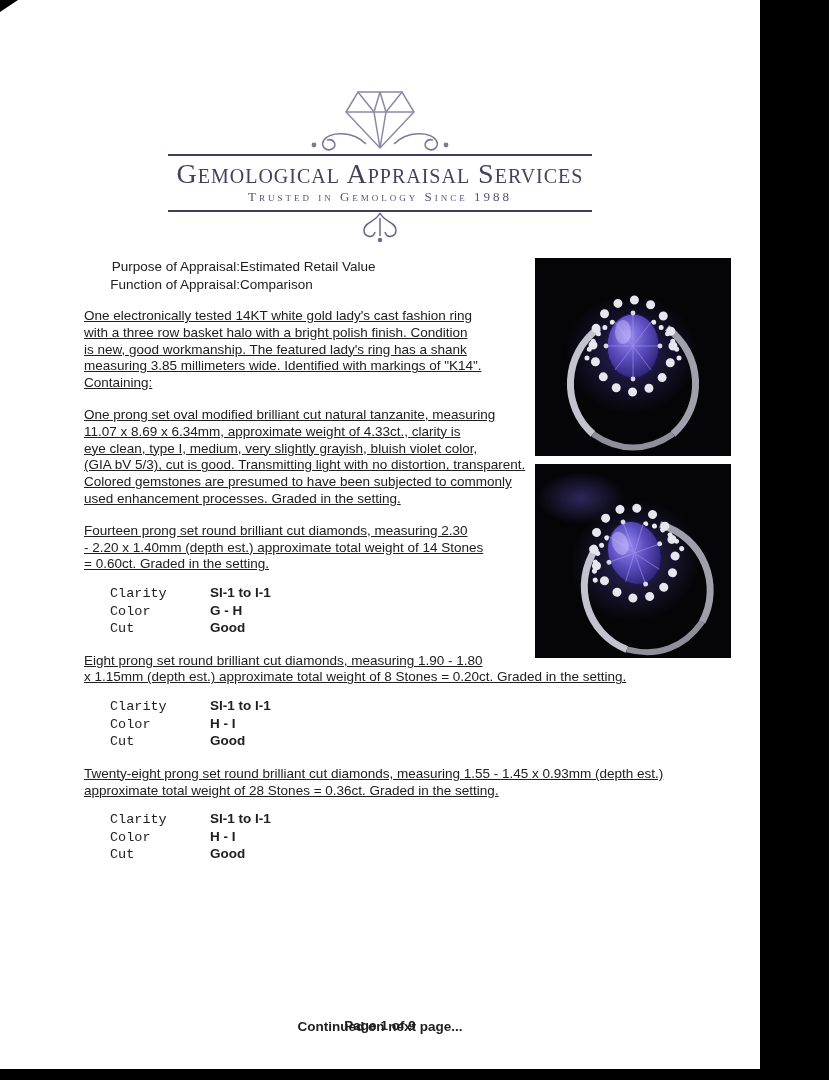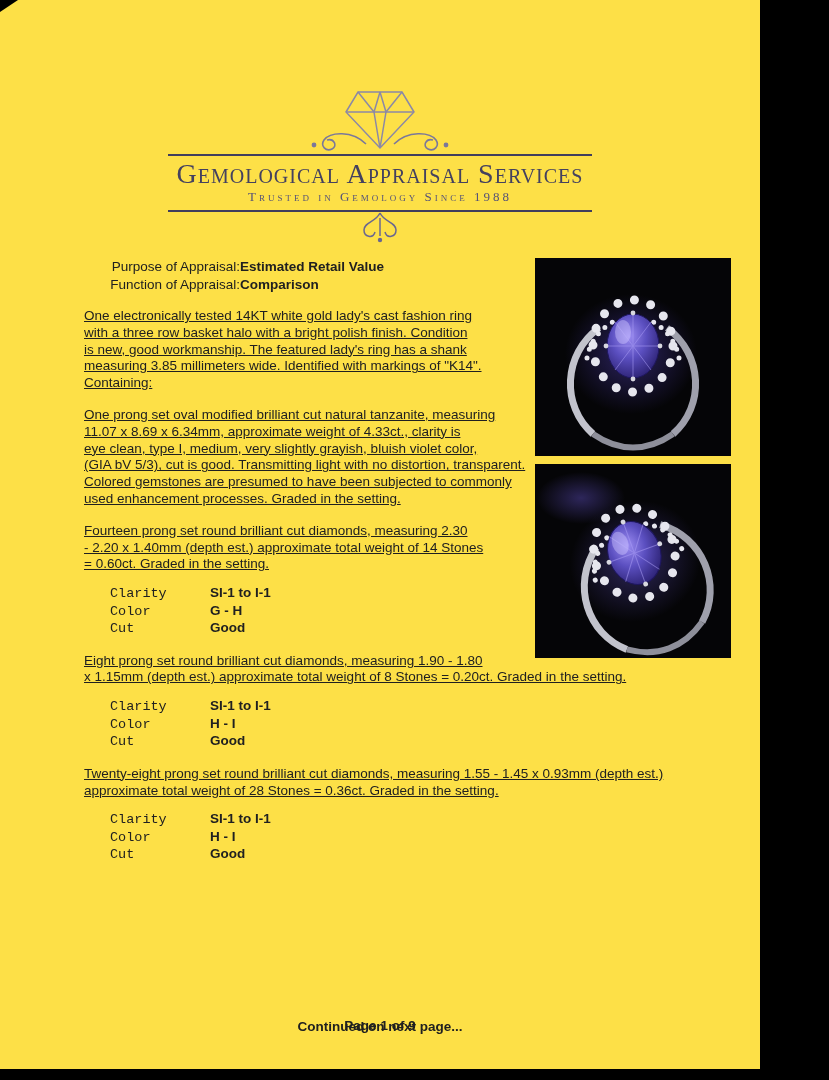--- a/index.html
+++ b/index.html
@@ -9,21 +9,21 @@
     height: 1080px;
     background: #000;
     overflow: hidden;
     font-family: "Liberation Sans", "DejaVu Sans", sans-serif;
   }
   .page {
     position: absolute;
     left: 0; top: 0;
     width: 760px;
     height: 1069px;
-    background: #fde047;
+    background: #ffffff;
     color: #202020;
   }
   
   .scan-corner {
     position: absolute; left: 0; top: 0;
     width: 0; height: 0;
     border-left: 18px solid #000;
     border-bottom: 12px solid transparent;
   }
   
@@ -53,21 +53,21 @@
   }
   
   .content {
     position: absolute;
     left: 84px; top: 258px; right: 88px;
     font-size: 13.5px;
     line-height: 17px;
   }
   .meta-row { line-height: 17.5px; }
   .meta-label { display: inline-block; width: 156px; text-align: right; }
-  .meta-value { font-weight: bold; margin-top: 45px; }
+  .meta-value { font-weight: normal; margin-top: 45px; }
   .para { white-space: pre-line; margin: 0; text-decoration: underline; }
   .para.p1 { margin-top: 15px; line-height: 16.8px; }
   .para.mt { margin-top: 15px; line-height: 16.8px; }
   .grade-table { margin: 12px 0 0 26px; }
   .grade-row { line-height: 16.5px; }
   .grade-label { display: inline-block; width: 100px; font-family: Liberation Mono, monospace; }
   .grade-value { font-weight: bold; }
   
   .photo {
     position: absolute;

